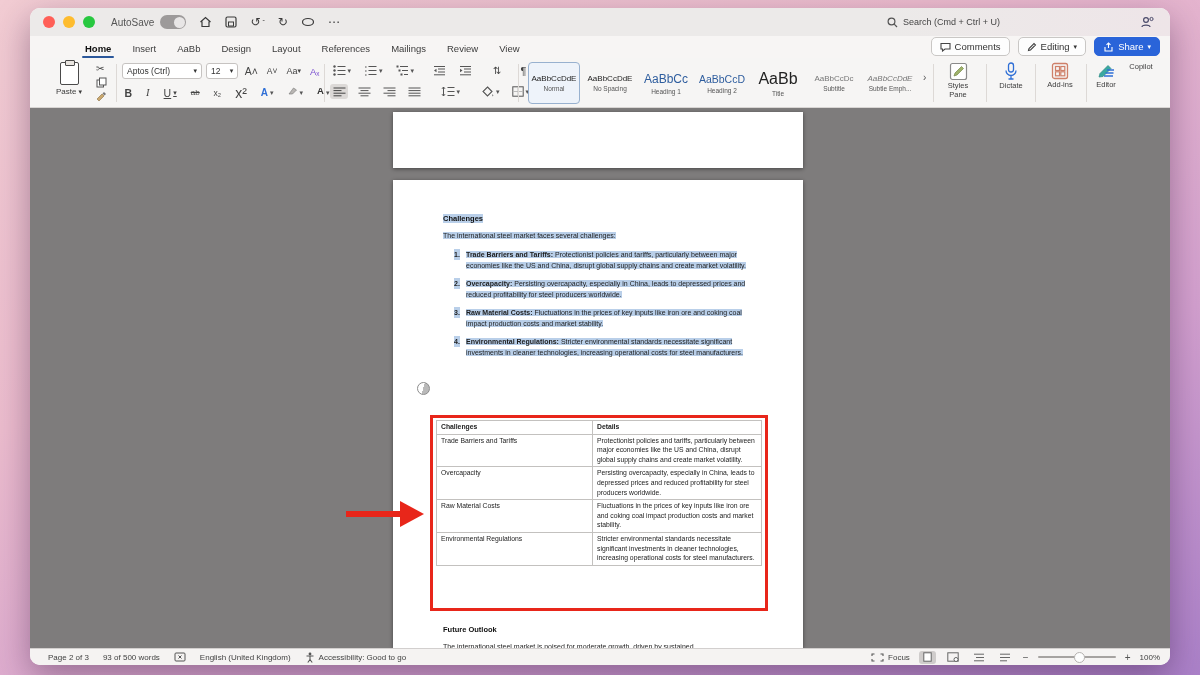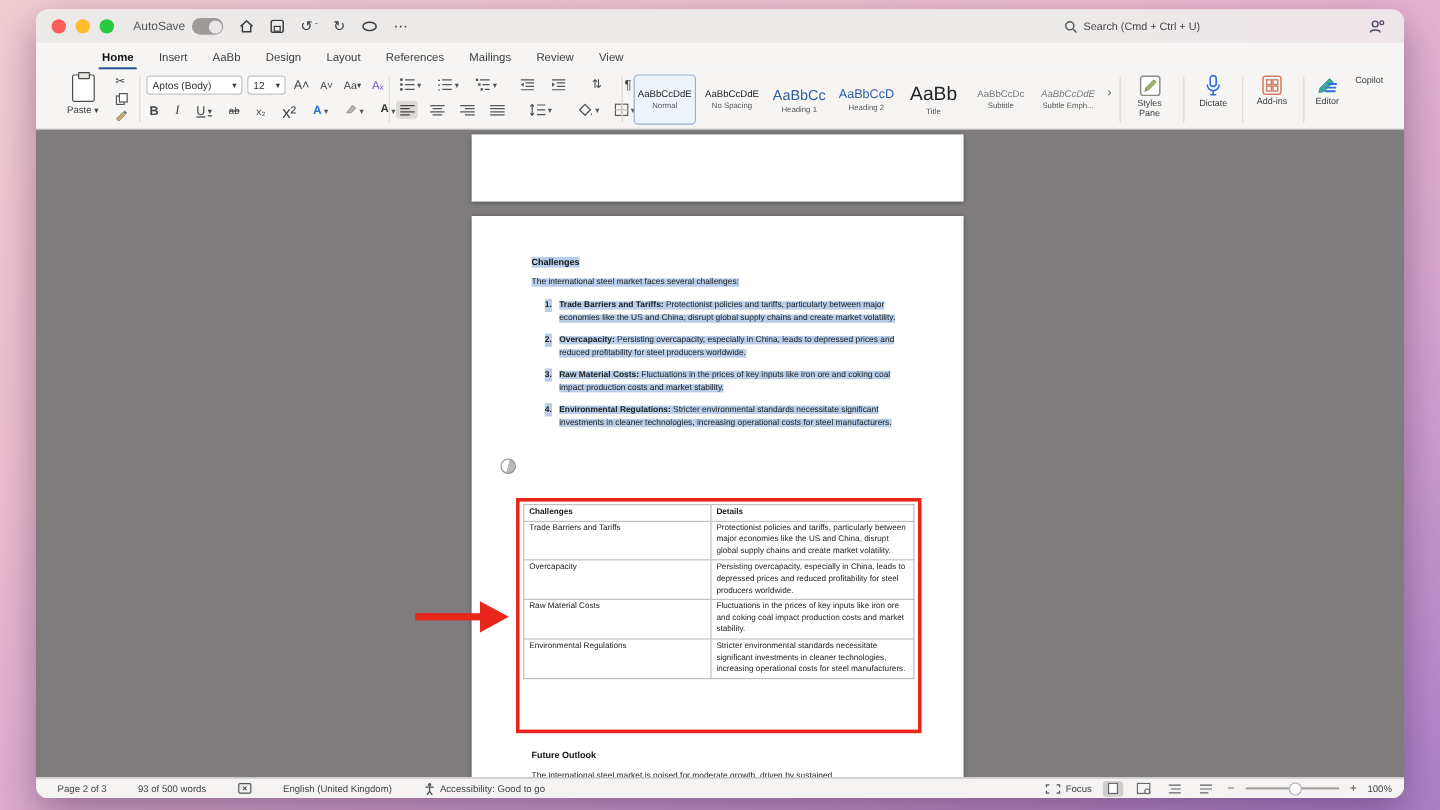--- a/index.html
+++ b/index.html
@@ -88,21 +88,21 @@
   table.doc th { font-weight:bold; }
   .c1 { width:48%; } .c2 { width:52%; }
   .future { position:absolute; left:50px; top:444px; }
   .future-text { position:absolute; left:50px; top:461px; width:320px; }
   .arrow-body { position:absolute; left:316px; top:403px; width:54px; height:6px; background:var(--annotation-red,#e8261a); }
   .arrow-head { position:absolute; left:370px; top:393px; width:0; height:0;
     border-left:24px solid var(--annotation-red,#e8261a); border-top:13px solid transparent; border-bottom:13px solid transparent; }
   
   .statusbar { position:absolute; left:0; right:0; bottom:0; height:17px; background:#f5f3f2; border-top:1px solid #d2cfce;
     display:flex; align-items:center; font-size:8px; color:#3f3f3f; }
-  .sb-left { display:flex; align-items:center; gap:26px; margin-left:18px; }
+  .sb-left { display:flex; align-items:center; gap:14px; margin-left:18px; }
   .sb-right { position:absolute; right:10px; display:flex; align-items:center; gap:9px; }
   .sb-item { display:flex; align-items:center; gap:4px; }
   .view-btn { display:flex; align-items:center; justify-content:center; width:17px; height:13px; border-radius:3px; }
   .view-btn.selected { background:#cfcccb; }
   .slider-track { width:78px; height:2px; background:#a6a3a1; border-radius:1px; position:relative; }
   .slider-knob { position:absolute; left:36px; top:-4.5px; width:11px; height:11px; border-radius:50%; background:#fdfdfd; border:1px solid #b5b2b0; }
   svg { display:block; }
 </style>
 </head>
 <body>
@@ -161,20 +161,42 @@
       <span class="tab active">Home</span>
       <span class="tab">Insert</span>
       <span class="tab">AaBb</span>
       <span class="tab">Design</span>
       <span class="tab">Layout</span>
       <span class="tab">References</span>
       <span class="tab">Mailings</span>
       <span class="tab">Review</span>
       <span class="tab">View</span>
     </div>
+    <div class="top-actions">
+      <span class="pill-btn">
+        <svg width="11" height="10" viewBox="0 0 11 10">
+            <path d="M1 1.5 h9 v5.5 h-5 l-2.5 2 v-2 h-1.5z" fill="none" stroke="#444" stroke-width="1.1"></path>
+          </svg>
+        <span>Comments</span>
+      </span>
+      <span class="pill-btn">
+        <svg width="10" height="10" viewBox="0 0 10 10">
+            <path d="M1.5 8.5 L2 6.5 L7 1.5 L8.5 3 L3.5 8z" fill="none" stroke="#444" stroke-width="1.1"></path>
+          </svg>
+        <span>Editing</span>
+        <span class="chev">▾</span>
+      </span>
+      <span class="pill-btn share-btn">
+        <svg width="11" height="10" viewBox="0 0 11 10">
+            <path d="M5.5 6 V1 M3.5 2.8 L5.5 1 L7.5 2.8 M2 5 v4 h7 v-4" fill="none" stroke="#fff" stroke-width="1.1"></path>
+          </svg>
+        <span>Share</span>
+        <span class="chev">▾</span>
+      </span>
+    </div>
   </div>
 
   <div class="ribbon">
 
     <div class="paste-grp">
       <div class="clipboard"></div>
       <div class="btn-label"><span>Paste</span> <span class="chev">▾</span></div>
     </div>
     <div class="clip-col">
       <span>✂</span>
@@ -189,21 +211,21 @@
             <path d="M1 8 L6 3 L8 5 L3 10z" fill="#caa86e" stroke="#8a7044" stroke-width="0.6"></path>
             <path d="M6.5 2.5 L8 1 L10 3 L8.5 4.5" fill="#777"></path>
           </svg>
       </span>
     </div>
     <div class="sep" style="left:86px"></div>
 
     <div class="font-grp">
       <div class="row" style="gap:4px">
         <span class="combo" style="width:92px">
-            <span>Aptos (Body)</span>
+            <span>Aptos (Ctrl)</span>
             <span class="chev">▾</span>
           </span>
         <span class="combo" style="width:36px">
             <span>12</span>
             <span class="chev">▾</span>
           </span>
         <span class="mini fmt">A˄</span>
         <span class="mini fmt" style="font-size:8.5px">A˅</span>
         <span class="mini fmt" style="font-size:9px">
             <span>Aa</span>

